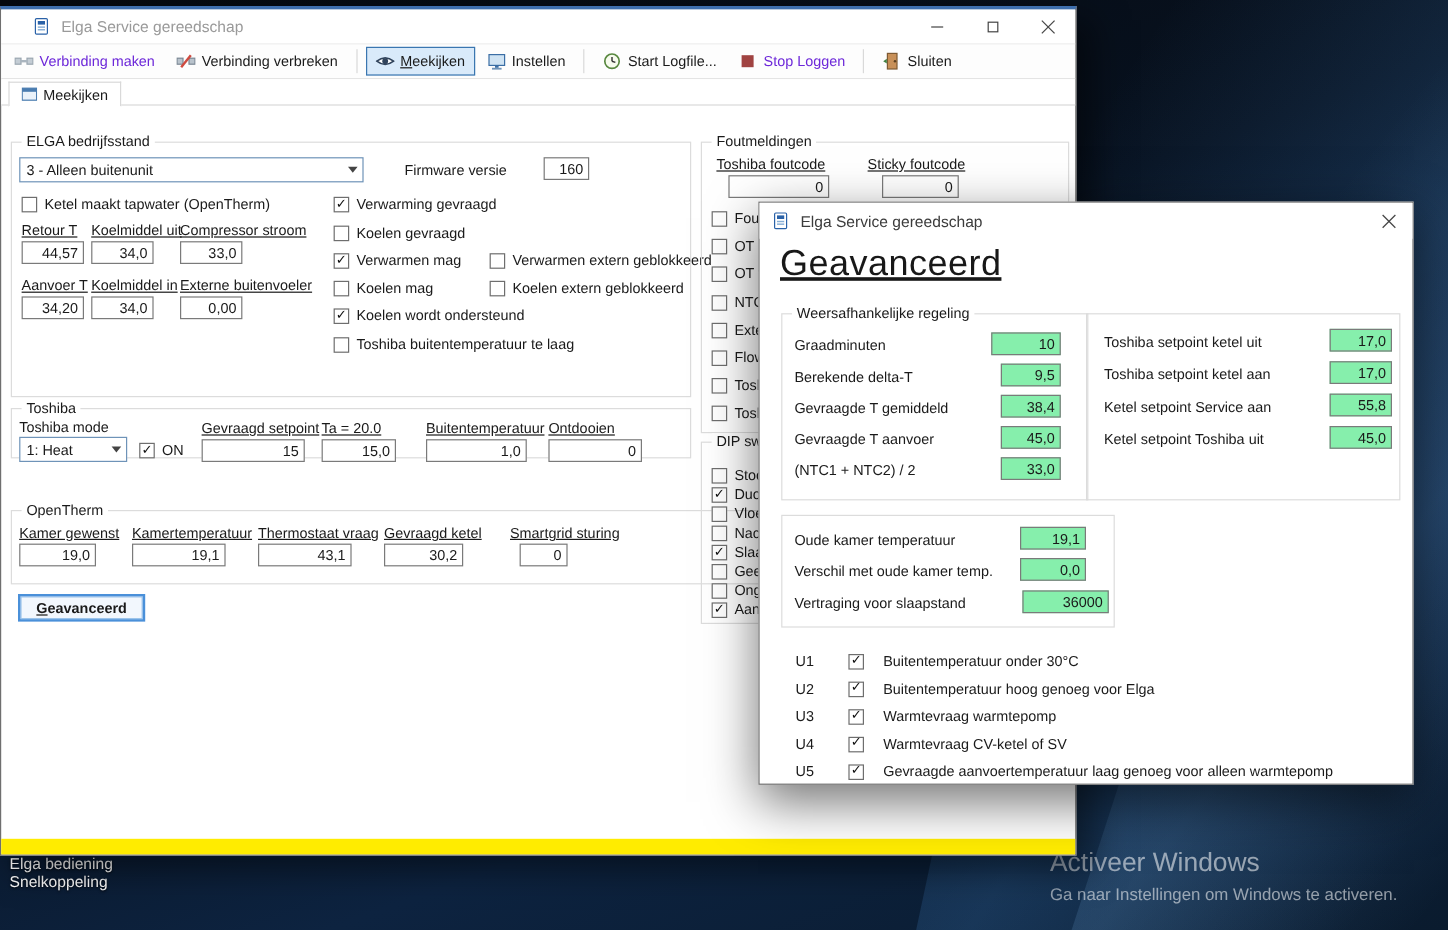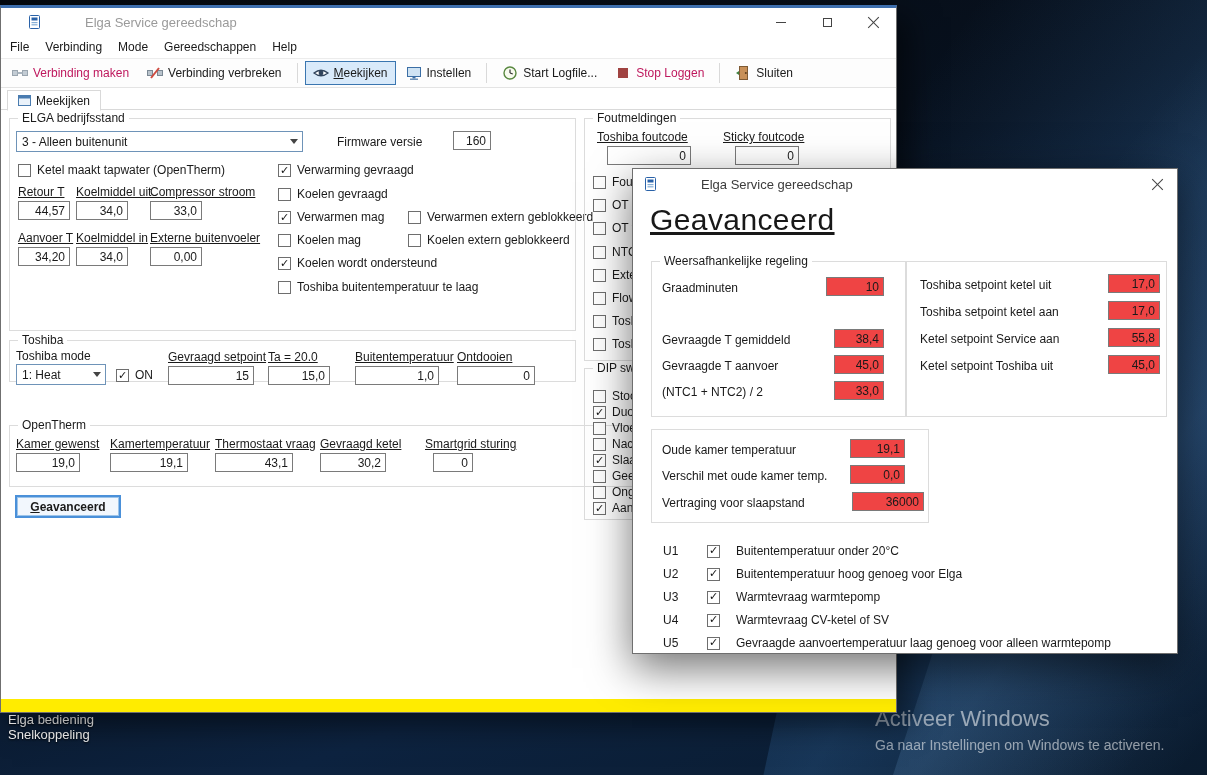--- a/index.html
+++ b/index.html
@@ -18,21 +18,21 @@
   .activate { position:absolute; left:875px; top:706px; z-index:1; color:rgba(255,255,255,.55); }
   .activate .t1 { font-size:22px; }
   .activate .t2 { font-size:14px; margin-top:5px; }
 
   .win { position:absolute; background:#fff; border:1px solid #6f6f6f; }
   .win.main { left:0; top:5px; width:897px; height:708px; z-index:5;
     border-top:3px solid #3e6fae; box-shadow:12px 12px 28px rgba(0,0,0,.5); }
   .win.dialog { left:632px; top:168px; width:546px; height:486px; z-index:10;
     box-shadow:0 14px 40px rgba(0,0,0,.55); }
 
-  .titlebar { position:relative; height:28px; display:flex; align-items:center; background:#fff;gap:34px; }
+  .titlebar { position:relative; height:28px; display:flex; align-items:center; background:#fff; }
   .win.dialog .titlebar { height:30px; }
   .app-icon { display:inline-flex; margin-left:26px; }
   .win.dialog .app-icon { margin-left:10px; }
   .wtitle { margin-left:8px; font-size:13px; white-space:nowrap; }
   .win.main .wtitle { color:#9a9a9a; }
   .win.dialog .wtitle { color:#3c3c3c; }
   .wbtns { position:absolute; right:0; top:0; height:100%; display:flex; }
   .wbtn { width:46px; height:100%; display:flex; align-items:center; justify-content:center; }
   .win.dialog .wbtn { width:40px; }
   .minglyph { width:10px; height:1px; background:#444; }
@@ -41,21 +41,21 @@
   .xglyph::before,.xglyph::after { content:""; position:absolute; left:-1px; top:6px; width:15px; height:1px; background:#444; }
   .xglyph::before { transform:rotate(45deg); } .xglyph::after { transform:rotate(-45deg); }
 
   .menubar { height:22px; display:flex; align-items:center; padding-left:1px; background:#fff; }
   .menu-item { padding:3px 8px; white-space:nowrap; }
   .toolbar { height:30px; display:flex; align-items:center; background:#fdfdfd;
     border-top:1px solid #ececec; border-bottom:1px solid #e4e4e4; padding-left:2px; }
   .tbtn { display:flex; align-items:center; padding:3px 7px; margin:0 1px; border:1px solid transparent; white-space:nowrap; }
   .tbtn .ticon { display:inline-flex; margin-right:5px; }
   .tbtn.selected { background:#d9eafa; border-color:#3a76b0; }
-  .tbtn.disabled { color:#be185d; }
+  .tbtn.disabled { color:#6d28d9; }
   .tsep { width:1px; height:20px; background:#d9d9d9; margin:0 6px; }
   .fl-underline { display:block; }
   .fl-underline::first-letter { text-decoration:underline; }
 
   .tabstrip { position:relative; height:22px; background:#fff; border-bottom:1px solid #d9d9d9; }
   .tab { position:absolute; left:6px; top:2px; height:21px; display:flex; align-items:center;
     padding:0 10px; background:#fff; border:1px solid #d9d9d9; border-bottom:1px solid #fff; z-index:2; }
   .tab .tabicon { display:inline-flex; margin-right:5px; }
 
   .group { position:absolute; border:1px solid #dcdcdc; }
@@ -80,21 +80,21 @@
     display:flex; align-items:center; justify-content:center; font-weight:bold; }
   .adv-btn span { display:block; text-align:center; width:100%; }
   .adv-btn span::first-letter { text-decoration:underline; }
 
   .yellowbar { position:absolute; left:0; right:0; bottom:0; height:13px; background:#ffec00; }
 
   .dheading { position:absolute; left:17px; top:34px; font-size:30px; color:#181818;
     text-decoration:underline; letter-spacing:.4px; white-space:nowrap; }
   .drow { position:absolute; height:20px; }
   .dlabel { position:absolute; left:0; top:4px; white-space:nowrap; }
-  .dbox { position:absolute; right:0; top:0; height:19px; border:1px solid #7a7a7a; background:#ef4444;
+  .dbox { position:absolute; right:0; top:0; height:19px; border:1px solid #7a7a7a; background:#86efac;
     text-align:right; padding:2px 4px 0 2px; }
   .cond { position:absolute; left:30px; display:flex; align-items:center; white-space:nowrap; }
   .ccode { width:44px; }
   .cond .cb { margin-right:16px; }
 </style>
 </head>
 <body>
 
 <div class="desktop">
   <div class="beam b1"></div>
@@ -126,27 +126,20 @@
           </span>
         <span class="wbtn">
             <span class="maxglyph"></span>
           </span>
         <span class="wbtn">
             <span class="xglyph"></span>
           </span>
       </span>
     </div>
 
-    <div class="menubar">
-      <span class="menu-item">File</span>
-      <span class="menu-item">Verbinding</span>
-      <span class="menu-item">Mode</span>
-      <span class="menu-item">Gereedschappen</span>
-      <span class="menu-item">Help</span>
-    </div>
 
     <div class="toolbar">
       <div class="tbtn disabled">
         <span class="ticon">
             <svg width="16" height="16" viewBox="0 0 16 16">
               <rect x="0.5" y="5.5" width="5" height="5" fill="#c3ccd4" stroke="#9aa5af"></rect>
               <rect x="10.5" y="5.5" width="5" height="5" fill="#c3ccd4" stroke="#9aa5af"></rect>
               <rect x="5.5" y="7" width="5" height="2" fill="#aab5bf"></rect>
             </svg>
           </span>
@@ -457,20 +450,24 @@
     </div>
 
     <div class="dheading">Geavanceerd</div>
 
     <div class="group" style="left:18px;top:92px;width:256px;height:156px">
       <span class="gtitle">Weersafhankelijke regeling</span>
       <div class="drow" style="left:10px;top:15px;width:222px">
         <span class="dlabel">Graadminuten</span>
         <span class="dbox" style="width:58px">10</span>
       </div>
+      <div class="drow" style="left:10px;top:41px;width:222px">
+        <span class="dlabel">Berekende delta-T</span>
+        <span class="dbox" style="width:50px">9,5</span>
+      </div>
       <div class="drow" style="left:10px;top:67px;width:222px">
         <span class="dlabel">Gevraagde T gemiddeld</span>
         <span class="dbox" style="width:50px">38,4</span>
       </div>
       <div class="drow" style="left:10px;top:93px;width:222px">
         <span class="dlabel">Gevraagde T aanvoer</span>
         <span class="dbox" style="width:50px">45,0</span>
       </div>
       <div class="drow" style="left:10px;top:119px;width:222px">
         <span class="dlabel">(NTC1 + NTC2) / 2</span>
@@ -508,21 +505,21 @@
       </div>
       <div class="drow" style="left:10px;top:62px;width:262px">
         <span class="dlabel">Vertraging voor slaapstand</span>
         <span class="dbox" style="width:72px">36000</span>
       </div>
     </div>
 
     <div class="cond" style="top:375px">
       <span class="ccode">U1</span>
       <span class="cb checked"></span>
-      <span class="ctext">Buitentemperatuur onder 20°C</span>
+      <span class="ctext">Buitentemperatuur onder 30°C</span>
     </div>
     <div class="cond" style="top:398px">
       <span class="ccode">U2</span>
       <span class="cb checked"></span>
       <span class="ctext">Buitentemperatuur hoog genoeg voor Elga</span>
     </div>
     <div class="cond" style="top:421px">
       <span class="ccode">U3</span>
       <span class="cb checked"></span>
       <span class="ctext">Warmtevraag warmtepomp</span>

